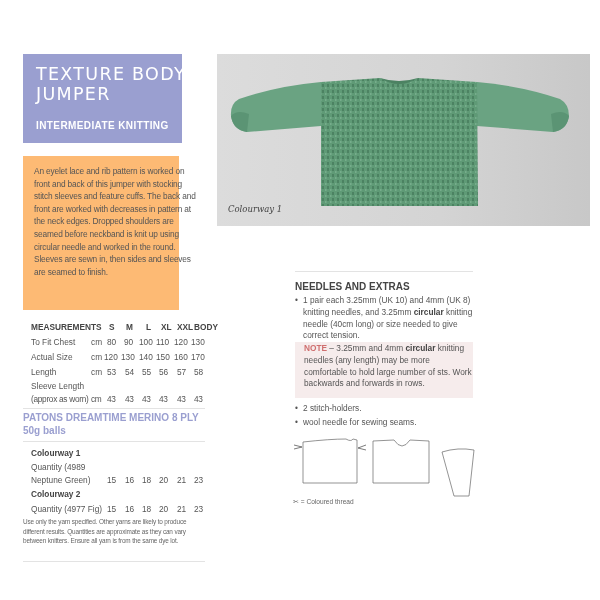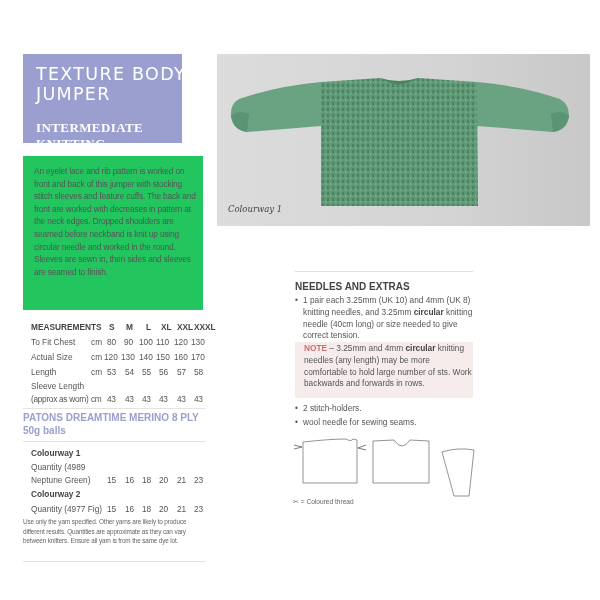--- a/index.html
+++ b/index.html
@@ -4,25 +4,25 @@
 <style>
   html, body { margin:0; padding:0; background:#ffffff; }
   body { width:600px; height:600px; position:relative; overflow:hidden;
          font-family:"Liberation Sans", sans-serif; color:#555; }
   .abs { position:absolute; }
 
   
   #title-panel { left:23px; top:54px; width:159px; height:89px; background:#9a9fd0; }
   #title-panel .t1 { position:absolute; left:13px; top:10px; width:165px; color:#fff;
         font-size:17.5px; letter-spacing:1.3px; line-height:20px; font-family:"DejaVu Sans", sans-serif; }
-  #title-panel .t2 { position:absolute; left:13px; top:66px; color:#fff; font-size:13px;
-        font-weight:bold; letter-spacing:0.4px; font-family:Liberation Serif, serif; }
-
-  
-  #desc-panel { left:23px; top:156px; width:180px; height:154px; background:#22c55e; }
+  #title-panel .t2 { position:absolute; left:13px; top:66px; color:#fff; font-size:10px;
+        font-weight:bold; letter-spacing:0.4px; font-family:Liberation Sans, sans-serif; }
+
+  
+  #desc-panel { left:23px; top:156px; width:156px; height:154px; background:#fdba74; }
   #desc-panel p { margin:0; position:absolute; left:11px; top:9px; width:166px;
         font-size:8.3px; line-height:12.6px; color:#555; letter-spacing:-0.15px; }
 
   
   .mt { font-size:8.3px; color:#555; }
   .mt .row { position:absolute; left:31px; width:182px; height:12px; }
   .mt .row span { position:absolute; top:0; white-space:nowrap; }
   .mt .hdr span { font-weight:bold; color:#444; }
   .rule { position:absolute; height:1px; background:#e3e3e3; }
 
@@ -66,21 +66,21 @@
 </div>
 
 <div class="mt">
   <div class="row hdr" style="top:322px;">
     <span style="left:0">MEASUREMENTS</span>
     <span style="left:78px">S</span>
     <span style="left:95px">M</span>
     <span style="left:115px">L</span>
     <span style="left:130px">XL</span>
     <span style="left:146px">XXL</span>
-    <span style="left:163px">XXXL</span>
+    <span style="left:163px">BODY</span>
   </div>
 
   <div class="row" style="top:337px;">
     <span style="left:0">To Fit Chest</span>
     <span style="left:60px">cm</span>
     <span style="left:76px">80</span>
     <span style="left:93px">90</span>
     <span style="left:108px">100</span>
     <span style="left:125px">110</span>
     <span style="left:143px">120</span>

